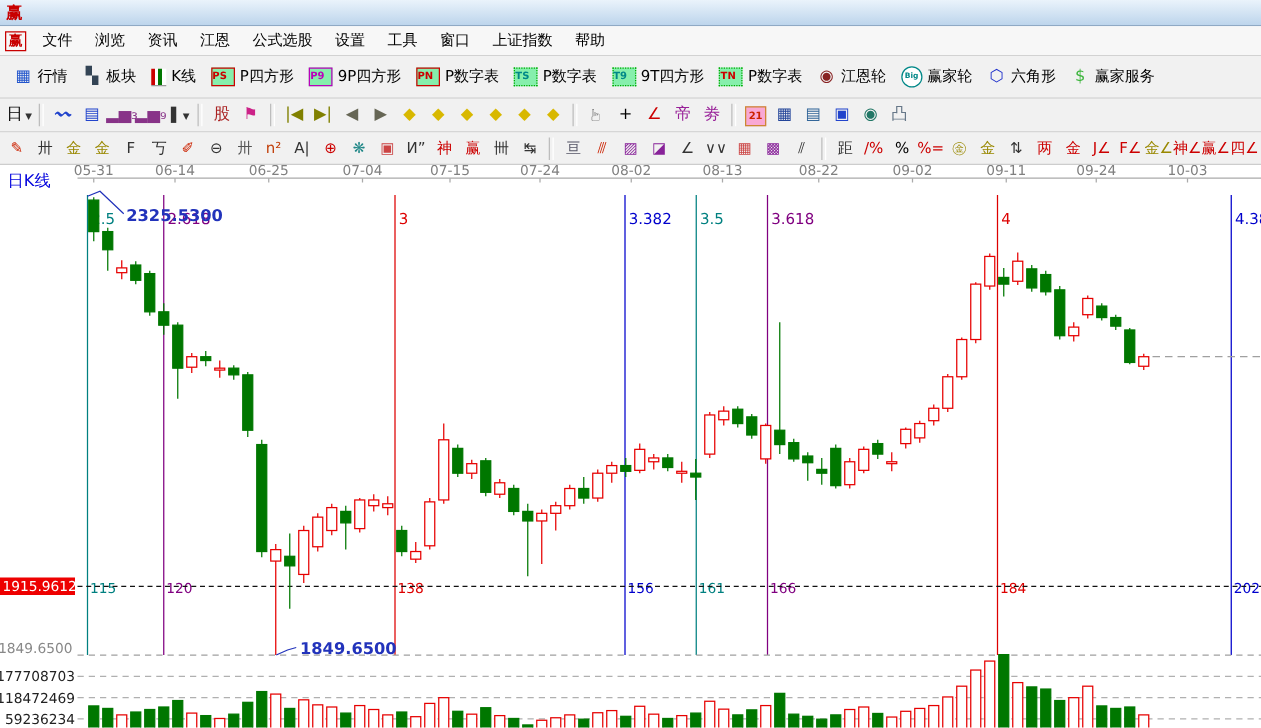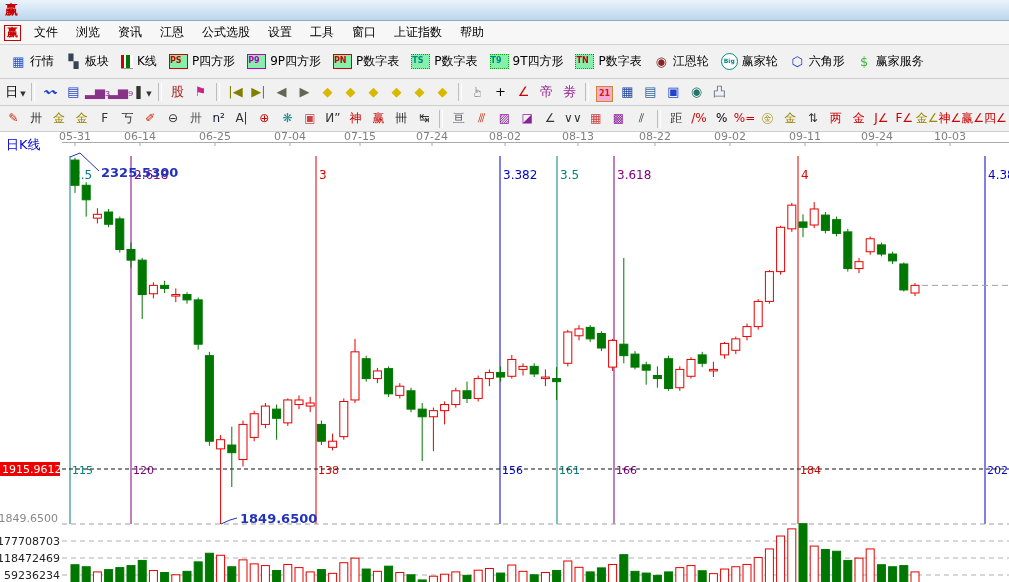--- a/index.html
+++ b/index.html
@@ -151,21 +151,21 @@
   <div class="toolbar t3" id="toolbar3">
       <span class="ico3"><span style="color: rgb(204, 34, 0);">✎</span></span>
       <span class="ico3"><span style="color: rgb(51, 51, 51);">卅</span></span>
       <span class="ico3"><span style="color: rgb(153, 136, 0);">金</span></span>
       <span class="ico3"><span style="color: rgb(153, 136, 0);">金</span></span>
       <span class="ico3"><span style="color: rgb(51, 51, 51);">F</span></span>
       <span class="ico3"><span style="color: rgb(51, 51, 51);">丂</span></span>
       <span class="ico3"><span style="color: rgb(204, 34, 0);">✐</span></span>
       <span class="ico3"><span style="color: rgb(51, 51, 51);">⊖</span></span>
       <span class="ico3"><span style="color: rgb(85, 85, 85);">卅</span></span>
-      <span class="ico3"><span style="color: #0f172a;">n²</span></span>
+      <span class="ico3"><span style="color: #c2410c;">n²</span></span>
       <span class="ico3"><span style="color: rgb(51, 51, 51);">A|</span></span>
       <span class="ico3"><span style="color: rgb(204, 0, 0);">⊕</span></span>
       <span class="ico3"><span style="color: rgb(34, 136, 136);">❋</span></span>
       <span class="ico3"><span style="color: rgb(204, 68, 68);">▣</span></span>
       <span class="ico3"><span style="color: rgb(51, 51, 51);">И”</span></span>
       <span class="ico3"><span style="color: rgb(204, 0, 0);">神</span></span>
       <span class="ico3"><span style="color: rgb(204, 0, 0);">赢</span></span>
       <span class="ico3"><span style="color: rgb(51, 51, 51);">卌</span></span>
       <span class="ico3"><span style="color: rgb(51, 51, 51);">↹</span></span>
       <span class="sep"></span>

